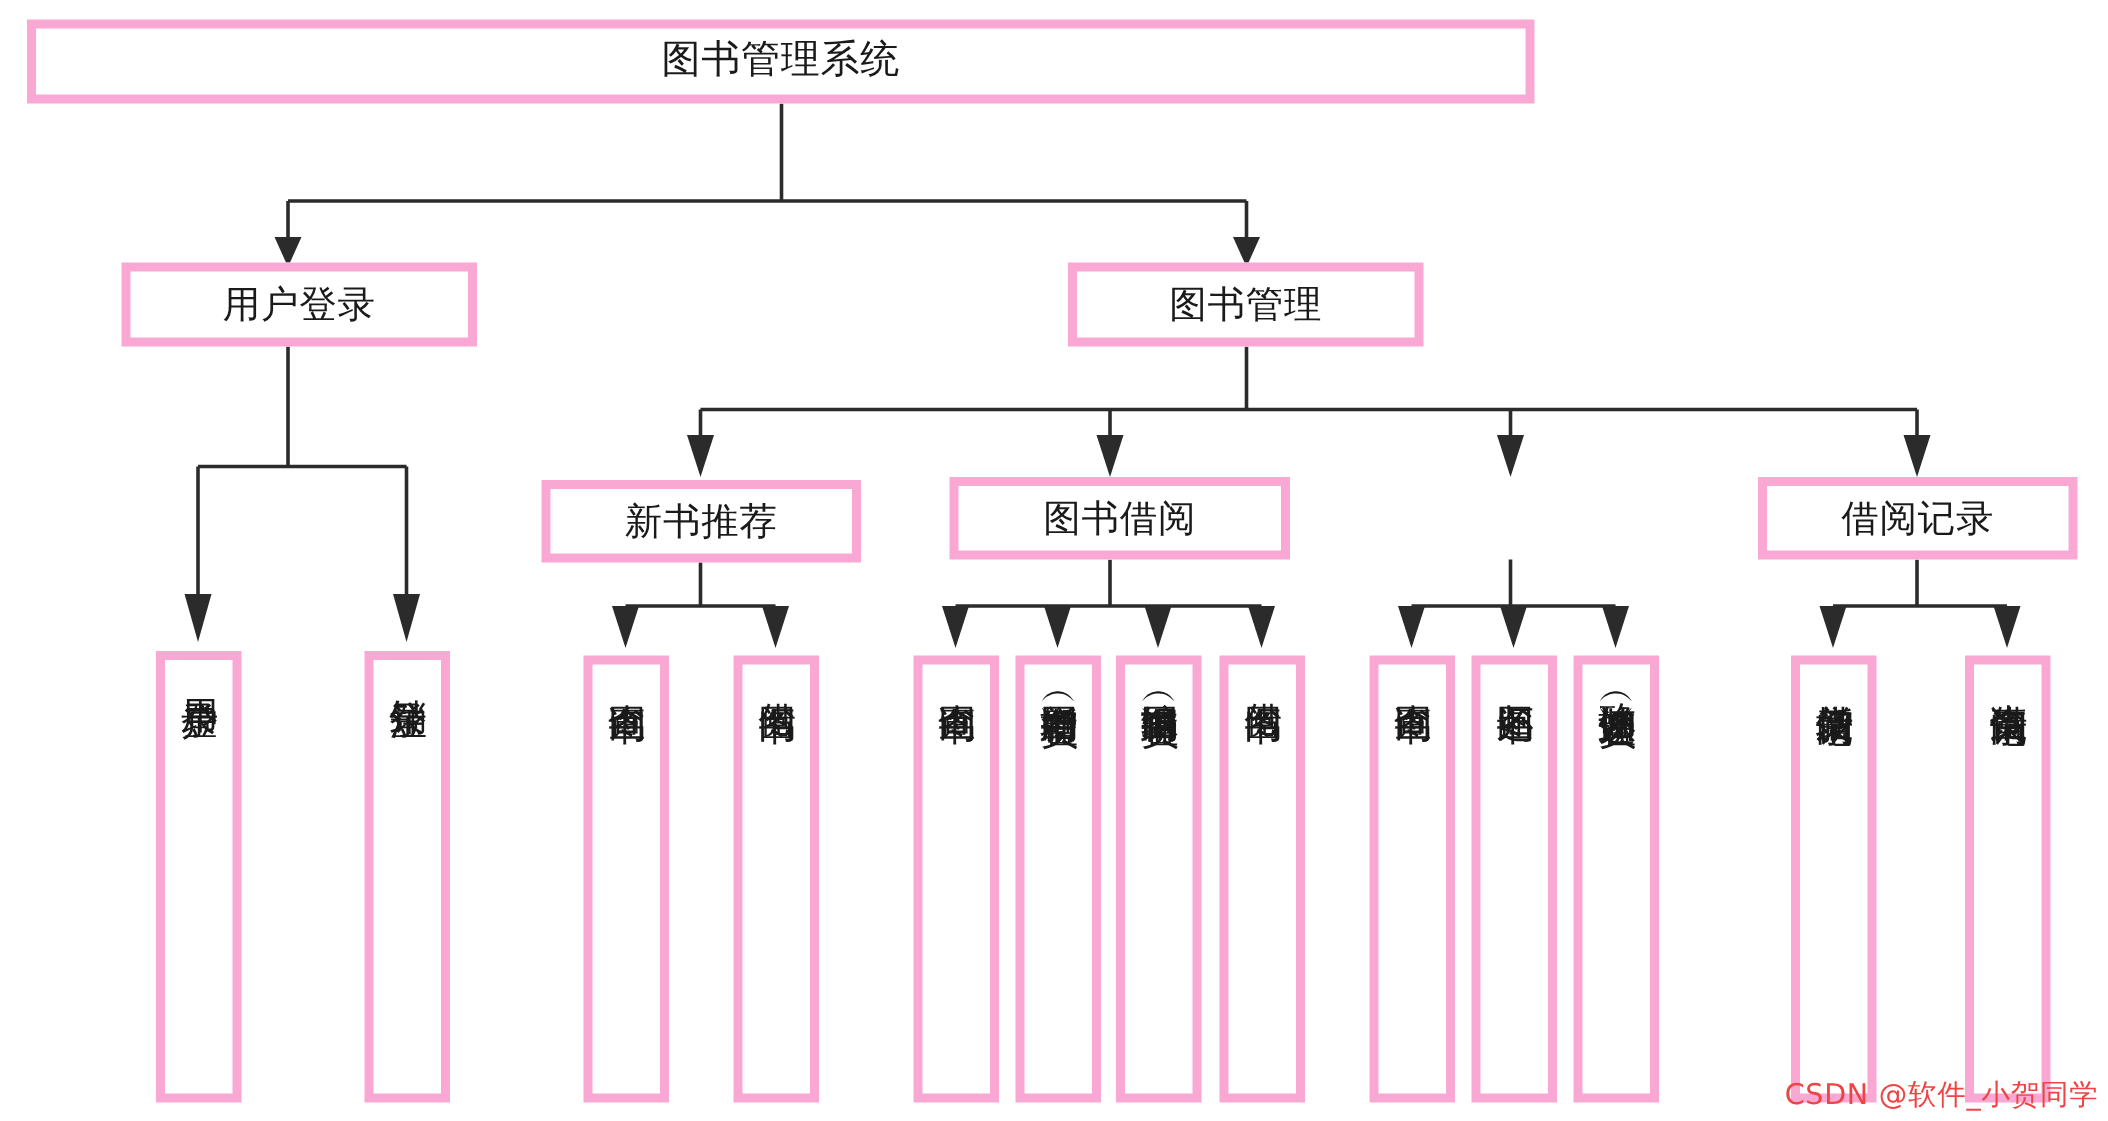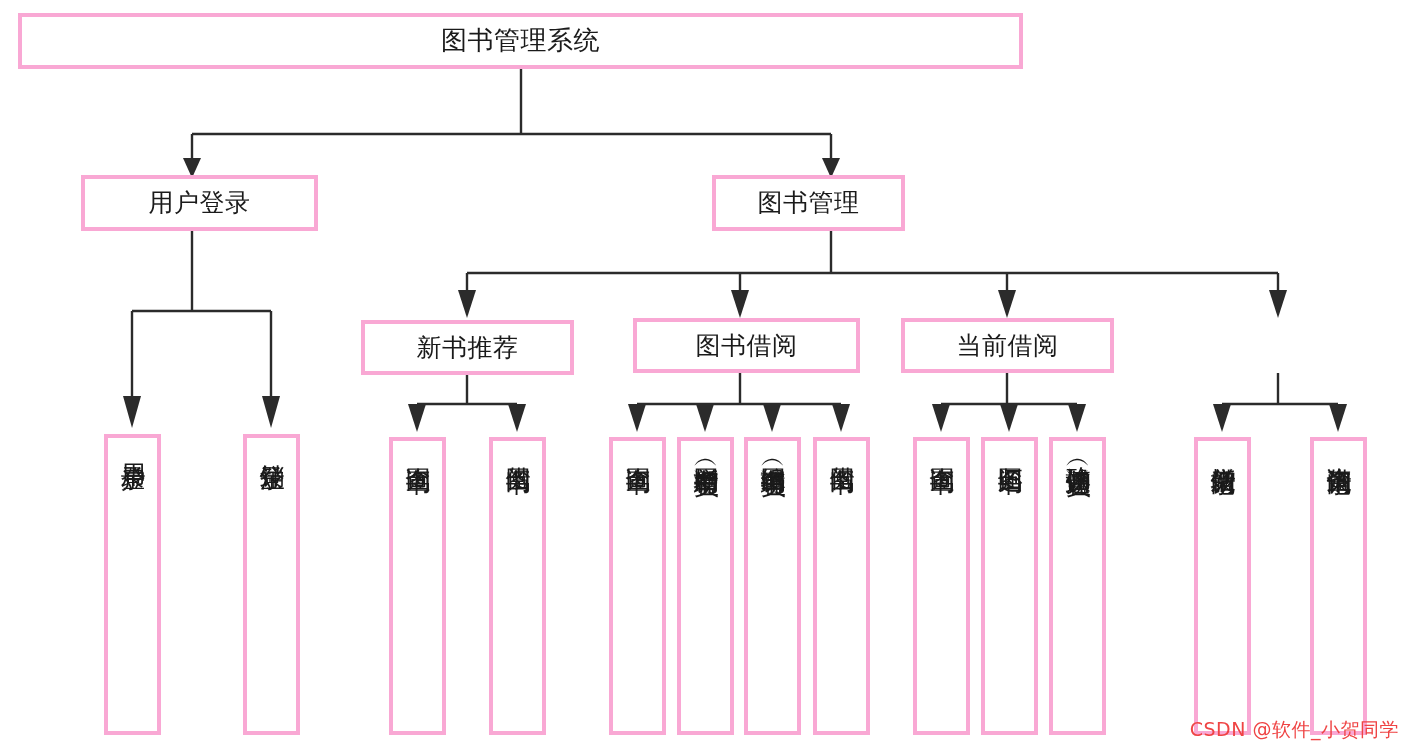--- a/index.html
+++ b/index.html
@@ -14,21 +14,21 @@
     position: relative;
     width: 1405px;
     height: 747px;
     background: #ffffff;
     overflow: hidden;
   }
   .node {
     position: absolute;
     box-sizing: border-box;
     background: #ffffff;
-    border: 4px solid #f9a8d4;
+    border: 6px solid #f9a8d4;
     display: flex;
     align-items: center;
     justify-content: center;
     color: #1a1a1a;
   }
   .node-label {
     display: block;
     text-align: center;
     line-height: 1.12;
     white-space: nowrap;
@@ -150,36 +150,36 @@
   </svg>
 
   <div class="node root horizontal" style="left:18px; top:13px; width:1005px; height:56px;">
     <span class="node-label">图书管理系统</span>
   </div>
 
   <div class="node horizontal" style="left:81px; top:175px; width:237px; height:56px;">
     <span class="node-label">用户登录</span>
   </div>
 
-  <div class="node horizontal" style="left:712px; top:175px; width:193px; height:56px;">
+  <div class="node horizontal" style="left:712px; top:175px; width:237px; height:56px;">
     <span class="node-label">图书管理</span>
   </div>
 
   <div class="node horizontal" style="left:361px; top:320px; width:213px; height:55px;">
     <span class="node-label">新书推荐</span>
   </div>
 
   <div class="node horizontal" style="left:633px; top:318px; width:227px; height:55px;">
     <span class="node-label">图书借阅</span>
   </div>
 
-  <div class="node horizontal" style="left:901px; top:318px; width:213px; height:55px;">
-    <span class="node-label">当前借阅</span>
-  </div>
-
+
+  <div class="node horizontal" style="left:1172px; top:318px; width:213px; height:55px;">
+    <span class="node-label">借阅记录</span>
+  </div>
 
   <div class="node vertical" style="left:104px; top:434px; width:57px; height:301px;">
     <span class="node-label">用户登录</span>
   </div>
 
   <div class="node vertical" style="left:243px; top:434px; width:57px; height:301px;">
     <span class="node-label">注销登录</span>
   </div>
 
   <div class="node vertical" style="left:389px; top:437px; width:57px; height:298px;">

